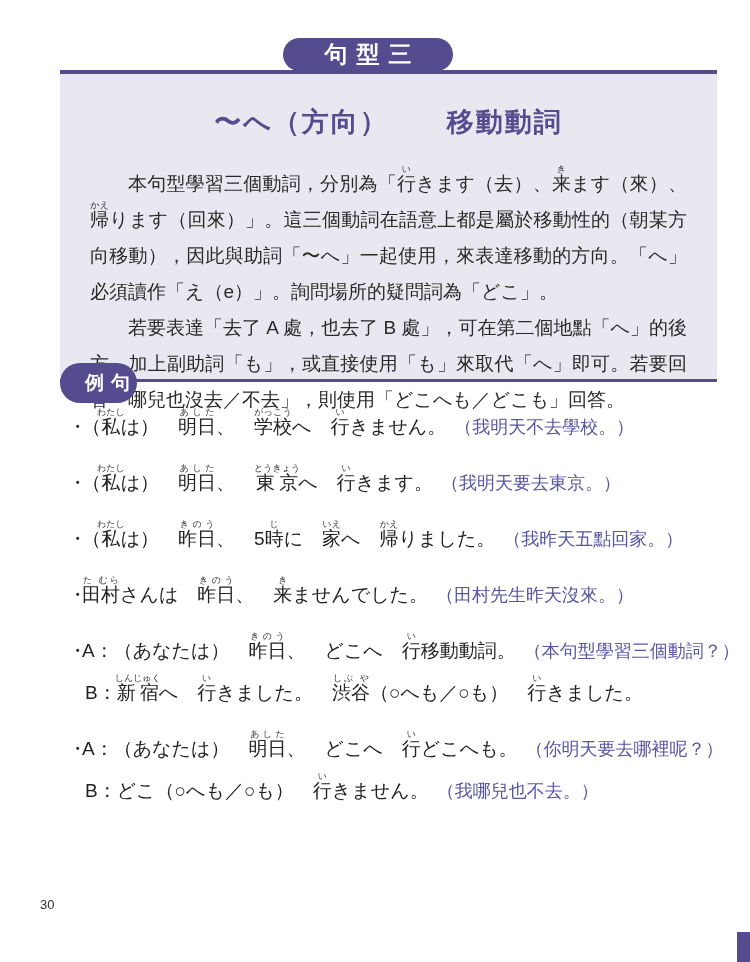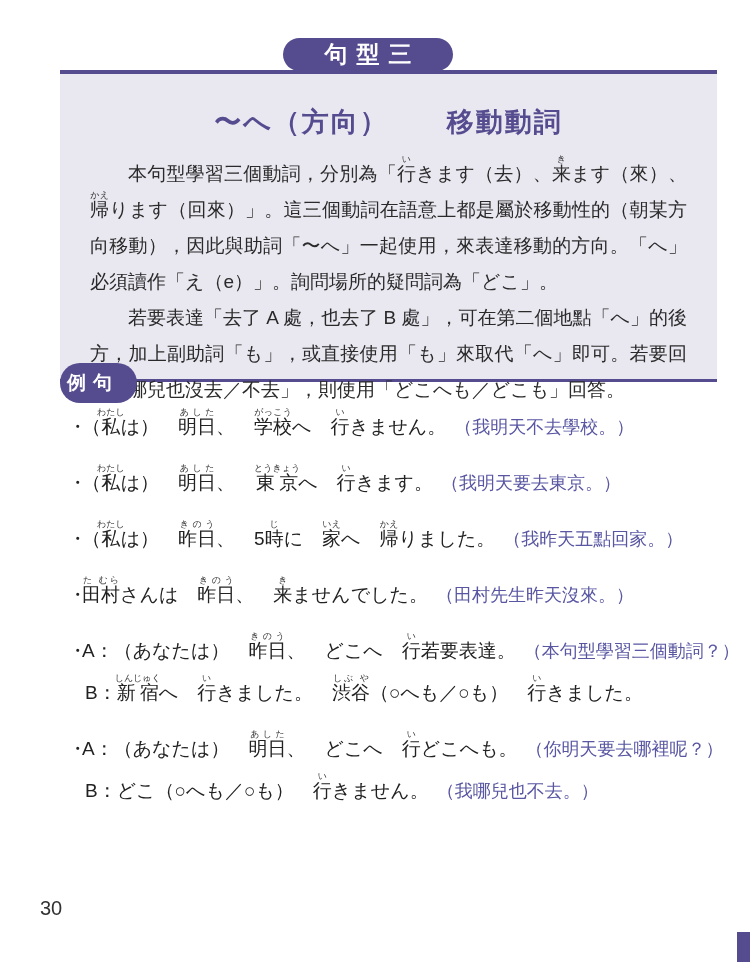--- a/index.html
+++ b/index.html
@@ -28,54 +28,54 @@
   .pattern-badge{
     position:absolute;left:283px;top:38px;width:170px;height:33px;
     background:var(--purple);border-radius:24px;
     color:#ffffff;font-size:23px;font-weight:bold;letter-spacing:9px;
     display:flex;align-items:center;justify-content:center;
     padding-left:9px;z-index:3;
   }
   .pattern-title{
     color:var(--purple);font-size:27px;font-weight:bold;
     text-align:center;letter-spacing:2px;
-    margin:12px 0 14px 0;
+    margin:12px 0 24px 0;
   }
   .para{
     font-size:19px;line-height:36px;color:var(--ink);
     text-align:justify;text-indent:2em;
   }
   .para ruby rt{font-size:9px;color:#333;letter-spacing:0;}
   
   .examples-badge{
     position:absolute;left:60px;top:363px;width:77px;height:40px;
     background:var(--purple);border-radius:20px;
     color:#ffffff;font-size:19px;font-weight:bold;letter-spacing:7px;
-    display:flex;align-items:center;justify-content:flex-start;
+    display:flex;align-items:center;justify-content:flex-end;
     padding-left:7px;z-index:3;
   }
   
   .examples{
     position:absolute;left:68px;top:406px;width:660px;
   }
   .example{margin-bottom:14px;}
   .ex-line{
     font-size:19px;line-height:42px;color:#222222;
     white-space:nowrap;
   }
   .ex-line ruby rt{font-size:9px;color:#333;letter-spacing:0;}
   .ex-line .bullet{display:inline-block;width:14px;color:#222;}
   .ex-line.indent-1{margin-left:17px;}
   .ex-line.indent-2{margin-left:48px;}
   .gap{display:inline-block;width:19px;}
   .trans{color:var(--trans);font-size:18px;margin-left:8px;}
   
   .page-number{
     position:absolute;left:40px;top:897px;
-    font-size:20px;color:#333333;
+    font-size:13px;color:#333333;
   }
   .edge-tab{
     position:absolute;right:0;top:932px;width:13px;height:30px;
     background:var(--purple);
   }
 </style>
 </head>
 <body>
 
 <div class="page">
@@ -103,21 +103,21 @@
       <div class="example">
         <div class="ex-line"><span class="bullet">・</span><span>（</span><ruby>私<rt>わたし</rt></ruby><span>は）</span><span class="gap"></span><ruby>明日<rt>あした</rt></ruby><span>、</span><span class="gap"></span><ruby>東京<rt>とうきょう</rt></ruby><span>へ</span><span class="gap"></span><ruby>行<rt>い</rt></ruby><span>きます。</span><span class="trans">（我明天要去東京。）</span></div>
       </div>
       <div class="example">
         <div class="ex-line"><span class="bullet">・</span><span>（</span><ruby>私<rt>わたし</rt></ruby><span>は）</span><span class="gap"></span><ruby>昨日<rt>きのう</rt></ruby><span>、</span><span class="gap"></span><span>5</span><ruby>時<rt>じ</rt></ruby><span>に</span><span class="gap"></span><ruby>家<rt>いえ</rt></ruby><span>へ</span><span class="gap"></span><ruby>帰<rt>かえ</rt></ruby><span>りました。</span><span class="trans">（我昨天五點回家。）</span></div>
       </div>
       <div class="example">
         <div class="ex-line"><span class="bullet">・</span><ruby>田村<rt>た むら</rt></ruby><span>さんは</span><span class="gap"></span><ruby>昨日<rt>きのう</rt></ruby><span>、</span><span class="gap"></span><ruby>来<rt>き</rt></ruby><span>ませんでした。</span><span class="trans">（田村先生昨天沒來。）</span></div>
       </div>
       <div class="example">
-        <div class="ex-line"><span class="bullet">・</span><span>A：（あなたは）</span><span class="gap"></span><ruby>昨日<rt>きのう</rt></ruby><span>、</span><span class="gap"></span><span>どこへ</span><span class="gap"></span><ruby>行<rt>い</rt></ruby><span>若要表達。</span><span class="trans">（本句型學習三個動詞？）</span></div>
+        <div class="ex-line"><span class="bullet">・</span><span>A：（あなたは）</span><span class="gap"></span><ruby>昨日<rt>きのう</rt></ruby><span>、</span><span class="gap"></span><span>どこへ</span><span class="gap"></span><ruby>行<rt>い</rt></ruby><span>移動動詞。</span><span class="trans">（本句型學習三個動詞？）</span></div>
         <div class="ex-line indent-1"><span>B：</span><ruby>新宿<rt>しんじゅく</rt></ruby><span>へ</span><span class="gap"></span><ruby>行<rt>い</rt></ruby><span>きました。</span><span class="gap"></span><ruby>渋谷<rt>しぶ や</rt></ruby><span>（○へも／○も）</span><span class="gap"></span><ruby>行<rt>い</rt></ruby><span>きました。</span></div>
       </div>
       <div class="example">
         <div class="ex-line"><span class="bullet">・</span><span>A：（あなたは）</span><span class="gap"></span><ruby>明日<rt>あした</rt></ruby><span>、</span><span class="gap"></span><span>どこへ</span><span class="gap"></span><ruby>行<rt>い</rt></ruby><span>どこへも。</span><span class="trans">（你明天要去哪裡呢？）</span></div>
         <div class="ex-line indent-1"><span>B：どこ（○へも／○も）</span><span class="gap"></span><ruby>行<rt>い</rt></ruby><span>きません。</span><span class="trans">（我哪兒也不去。）</span></div>
       </div>
     </div>
 
   <div class="page-number">30</div>
 

